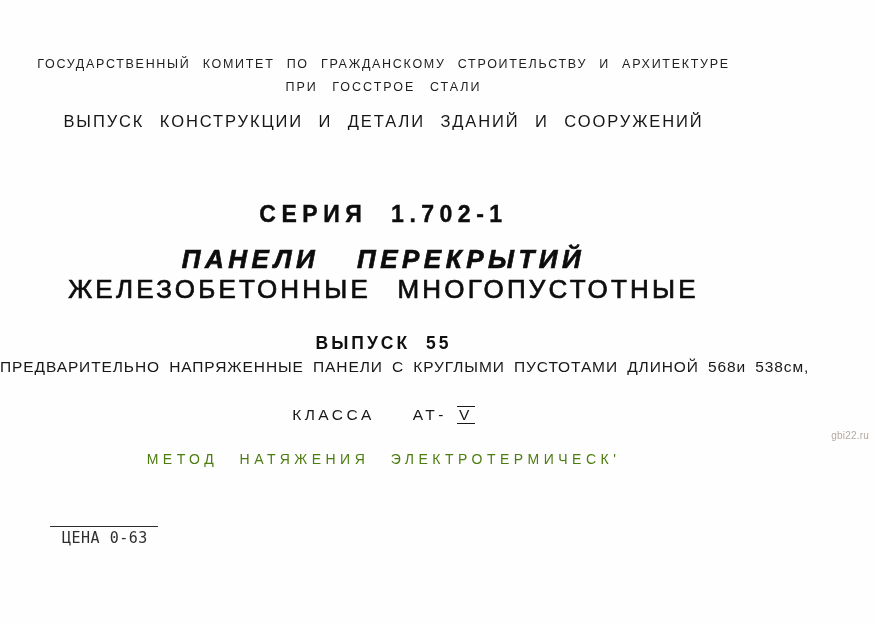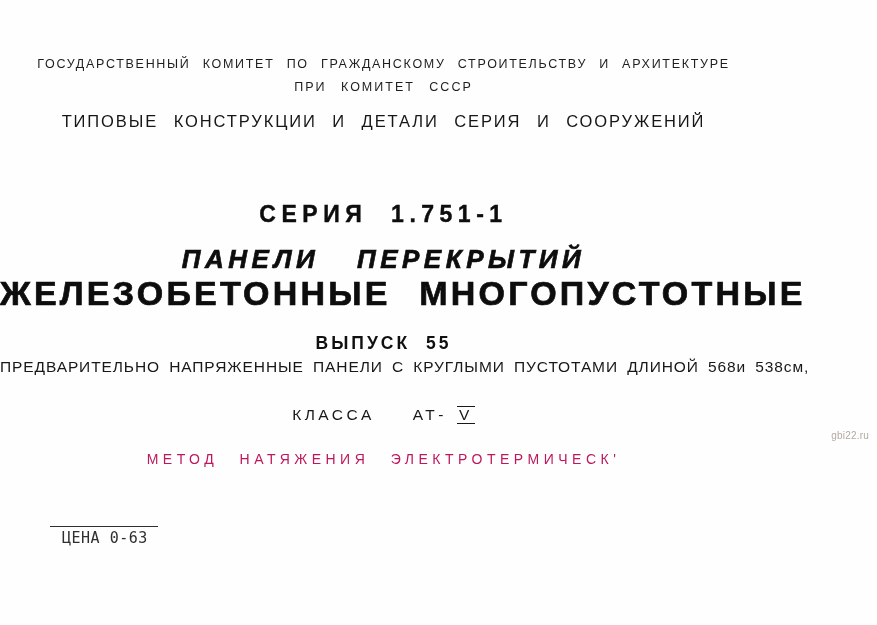--- a/index.html
+++ b/index.html
@@ -57,22 +57,22 @@
     font-size: 26px;
     font-weight: bold;
     letter-spacing: 4.5px;
     word-spacing: 26px;
     color: var(--title-ink, #0d0d0d);
     font-style: italic;
     -webkit-text-stroke: 0.7px var(--title-ink, #0d0d0d);
   }
   .title-2 {
     top: 274px;
-    font-size: 34px;
-    font-weight: bold;
+    font-size: 26px;
+    font-weight: normal;
     letter-spacing: 3.2px;
     word-spacing: 16px;
     color: var(--title-ink, #0d0d0d);
     -webkit-text-stroke: 0.7px var(--title-ink, #0d0d0d);
   }
   .issue {
     top: 327px;
     font-size: 17.5px;
     font-weight: bold;
     letter-spacing: 3px;
@@ -109,21 +109,21 @@
     line-height: 1.05;
     padding: 0 2px;
     border-top: 1.5px solid #181818;
     border-bottom: 1.5px solid #181818;
   }
   .method {
     top: 451px;
     font-size: 14px;
     letter-spacing: 4.5px;
     word-spacing: 13px;
-    color: #be185d;
+    color: #4d7c0f;
   }
   .watermark {
     position: absolute;
     top: 430px;
     right: 8px;
     font-size: 10px;
     letter-spacing: 0.2px;
     color: var(--watermark, #b3aaa1);
     white-space: nowrap;
   }
@@ -155,25 +155,25 @@
     white-space: nowrap;
   }
 </style>
 </head>
 <body>
 
 <div class="page">
 
   <div class="line committee-1">ГОСУДАРСТВЕННЫЙ КОМИТЕТ ПО ГРАЖДАНСКОМУ СТРОИТЕЛЬСТВУ И АРХИТЕКТУРЕ</div>
 
-  <div class="line committee-2">ПРИ КОМИТЕТ СССР</div>
+  <div class="line committee-2">ПРИ ГОССТРОЕ СТАЛИ</div>
 
-  <div class="line series-heading">ТИПОВЫЕ КОНСТРУКЦИИ И ДЕТАЛИ СЕРИЯ И СООРУЖЕНИЙ</div>
+  <div class="line series-heading">ВЫПУСК КОНСТРУКЦИИ И ДЕТАЛИ ЗДАНИЙ И СООРУЖЕНИЙ</div>
 
-  <div class="line series-number">СЕРИЯ 1.751-1</div>
+  <div class="line series-number">СЕРИЯ 1.702-1</div>
 
   <div class="line title-1">ПАНЕЛИ ПЕРЕКРЫТИЙ</div>
 
   <div class="line title-2">ЖЕЛЕЗОБЕТОННЫЕ МНОГОПУСТОТНЫЕ</div>
 
   <div class="line issue">ВЫПУСК 55</div>
 
   <div class="line desc-1">ПРЕДВАРИТЕЛЬНО НАПРЯЖЕННЫЕ ПАНЕЛИ С КРУГЛЫМИ ПУСТОТАМИ ДЛИНОЙ 568и 538см,</div>
 
 

